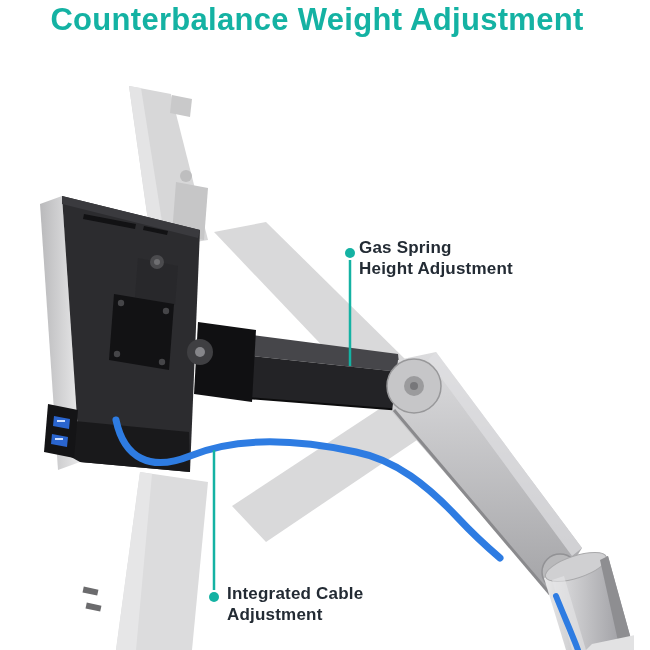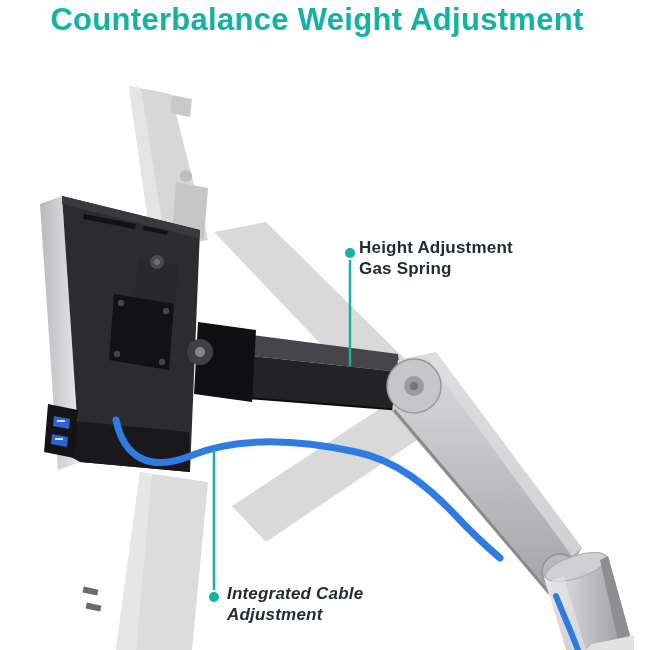--- a/index.html
+++ b/index.html
@@ -4,21 +4,21 @@
 <style>
   html,body{margin:0;padding:0;background:#fff;}
   .scene{position:relative;width:634px;height:650px;background:#ffffff;overflow:hidden;
          font-family:"Liberation Sans",sans-serif;}
   .page-title{position:absolute;top:2px;left:0;right:0;margin:0;text-align:center;
               font-size:31px;font-weight:700;color:#14b2a3;letter-spacing:.3px;}
   .illus{position:absolute;left:0;top:0;width:650px;height:650px;}
   .callout{position:absolute;font-size:17px;font-weight:700;color:#232b34;
            line-height:21px;letter-spacing:.2px;}
   .callout-gas{left:359px;top:237px;}
-  .callout-cable{left:227px;top:583px;font-style:italic;}
+  .callout-cable{left:227px;top:583px;}
   .callout div{white-space:nowrap;}
 </style>
 </head>
 <body>
 
 <div class="scene">
 
   <h1 class="page-title">Counterbalance Weight Adjustment</h1>
 
   <svg class="illus" viewBox="0 0 650 650">
@@ -127,22 +127,22 @@
 
     <g>
       <circle cx="214" cy="597" r="5" fill="#14b2a3"></circle>
       <line x1="214" y1="590" x2="214" y2="450" stroke="#14b2a3" stroke-width="2.5"></line>
     </g>
 
     <polygon points="592,644 650,632 650,650 586,650" fill="#e2e2e3"></polygon>
   </svg>
 
   <div class="callout callout-gas">
+    <div>Gas Spring</div>
     <div>Height Adjustment</div>
-    <div>Gas Spring</div>
   </div>
 
   <div class="callout callout-cable">
     <div>Integrated Cable</div>
     <div>Adjustment</div>
   </div>
 
 </div>
 
 </body></html>

